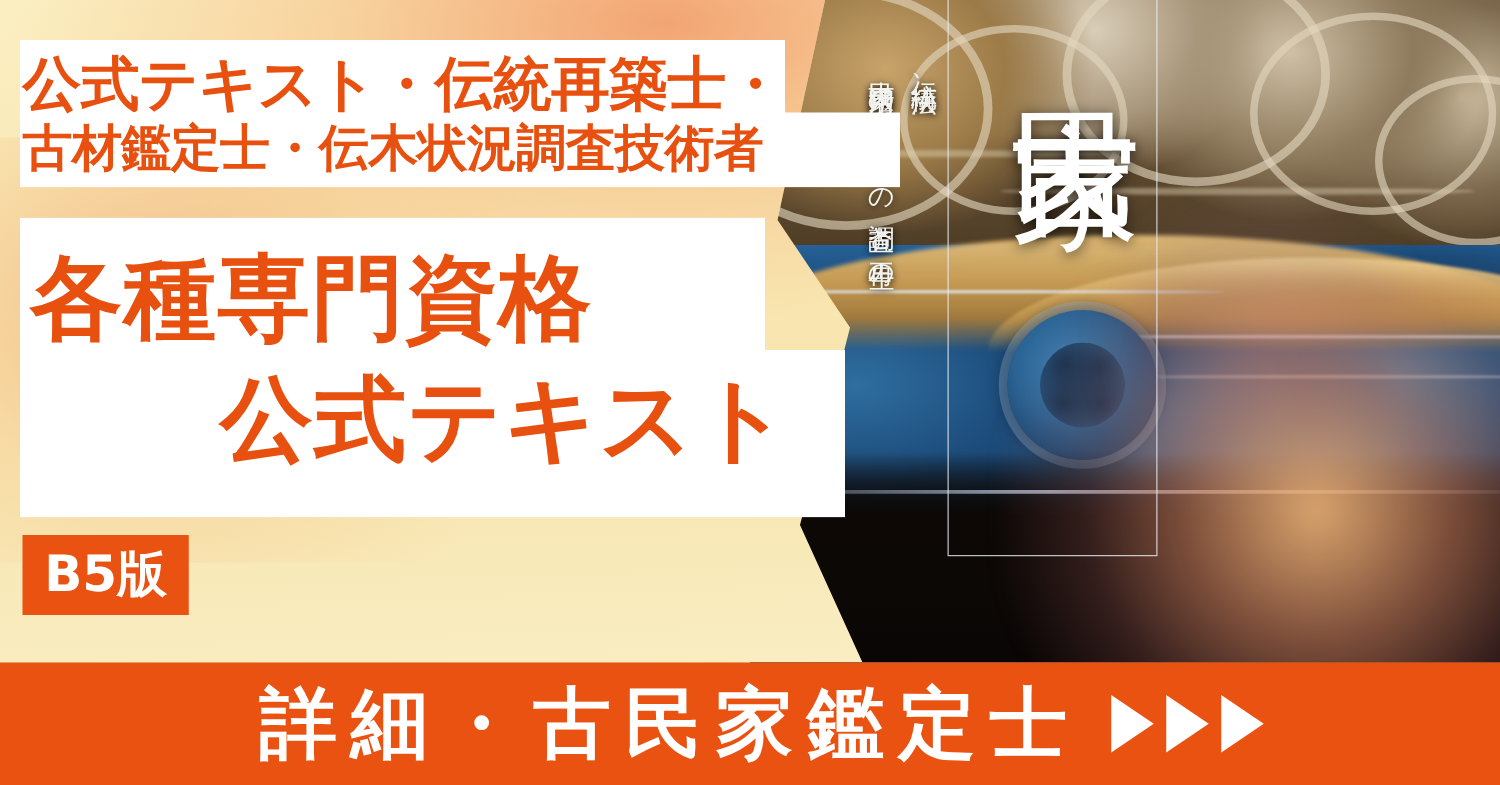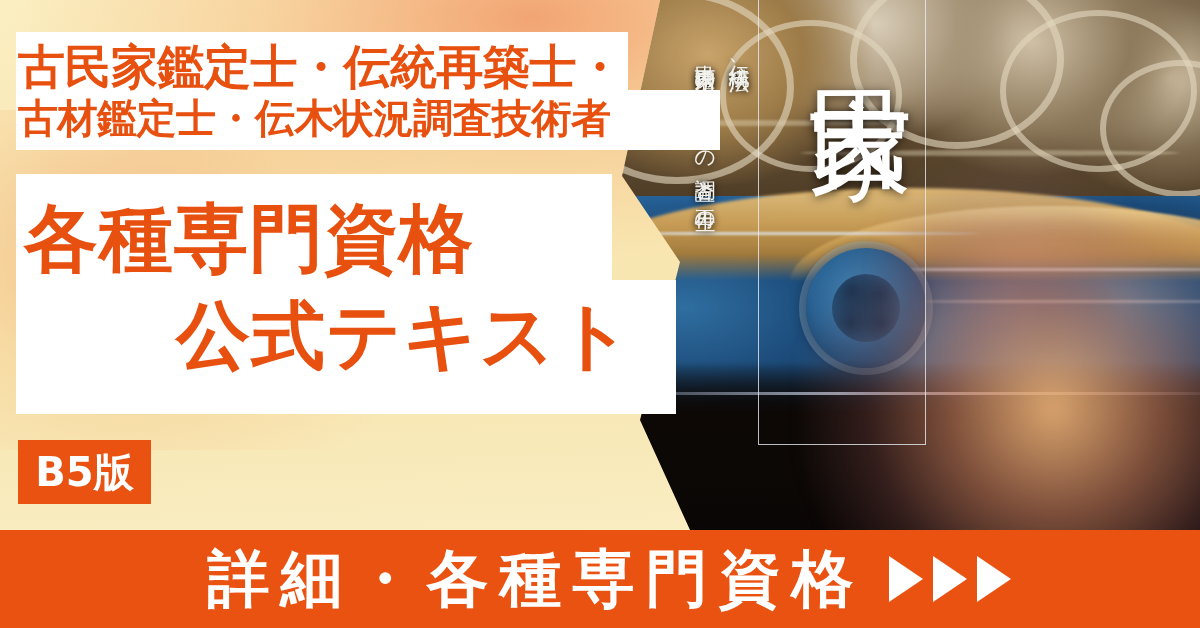--- a/index.html
+++ b/index.html
@@ -189,21 +189,21 @@
   .h1a{left:18px;top:36px;font-size:47px;letter-spacing:-.5px;}
   .h1b{left:18px;top:91px;font-size:40px;letter-spacing:-.5px;}
 
   .h2a{left:24px;top:190px;font-size:74px;letter-spacing:1px;}
   .h2b{left:176px;top:287px;font-size:74px;letter-spacing:1px;}
 
   
   .badge{
     position:absolute;left:18px;top:428px;width:133px;height:64px;
     background:#EA5212;
-    display:flex;align-items:center;justify-content:center;margin-top:12px;
+    display:flex;align-items:center;justify-content:center;
   }
   .badge span{
     color:#fff;font-family:"DejaVu Sans","Liberation Sans",sans-serif;
     font-weight:700;font-size:40px;letter-spacing:0px;line-height:1;
   }
   .price{
     position:absolute;left:168px;top:430px;
     color:#E8500F;
     font-family:"DejaVu Sans","Liberation Sans",sans-serif;
     font-weight:400;font-size:52px;white-space:nowrap;letter-spacing:-1px;
@@ -270,32 +270,32 @@
 古民家活用のための調査と再生の</div>
   </div>
 
   <div class="cream-slab"></div>
   <div class="cream-warm"></div>
   <div class="cream-warm2"></div>
 
   <div class="panel panel-top"></div>
   <div class="panel panel-mid"></div>
 
-  <div class="h-line h1a">古民家鑑定士・伝統再築士・</div>
+  <div class="h-line h1a">公式テキスト・伝統再築士・</div>
   <div class="h-line h1b">古材鑑定士・伝木状況調査技術者</div>
 
   <div class="h-line h2b">公式テキスト</div>
   <div class="h-line h2a">各種専門資格</div>
 
   <div class="badge">
     <span>B5版</span>
   </div>
 
   <div class="cta">
-    <span class="cta-label">詳細・各種専門資格</span>
+    <span class="cta-label">詳細・古民家鑑定士</span>
     <span class="arrows">
       <i></i>
       <i></i>
       <i></i>
     </span>
   </div>
 
 </div>
 
 </body></html>

